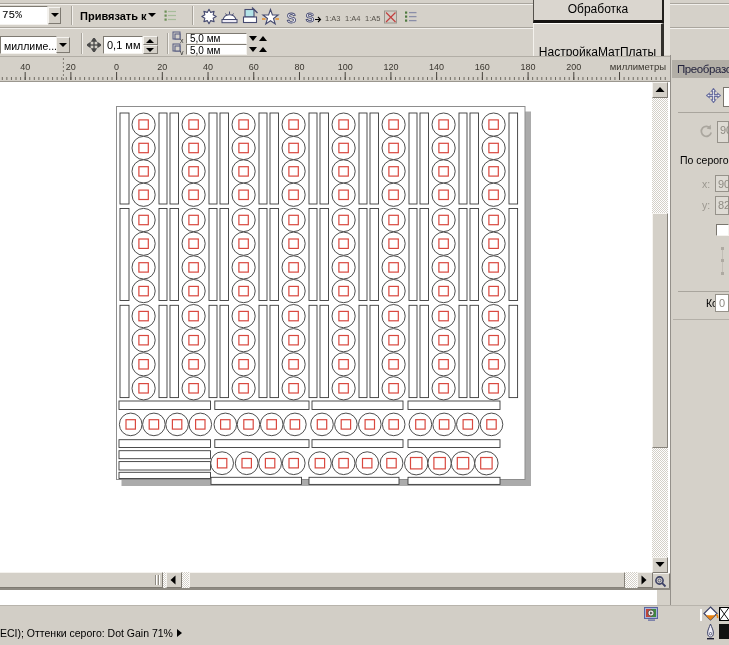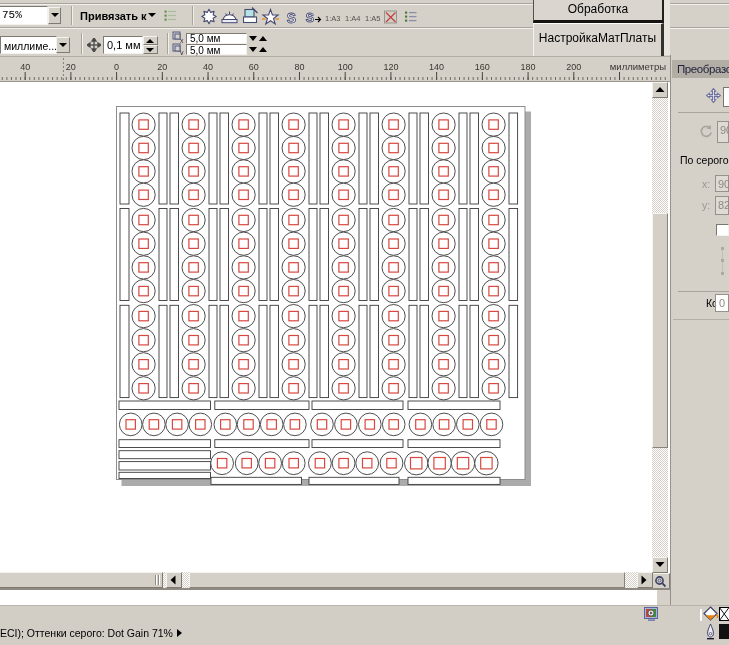--- a/index.html
+++ b/index.html
@@ -109,21 +109,21 @@
 <div class="a sunken" style="left:186px;top:44.3px;width:61px;height:11px;"></div>
 <div class="a tx" style="left:190px;top:44.8px;font-size:10px;color:#000;">5,0 мм</div>
 <div class="a" style="left:249px;top:47.3px;width:0;height:0;border-left:4px solid transparent;border-right:4px solid transparent;border-top:5px solid #000;"></div>
 <div class="a" style="left:259px;top:47.3px;width:0;height:0;border-left:4px solid transparent;border-right:4px solid transparent;border-bottom:5px solid #000;"></div>
 <div class="a" style="left:663px;top:0;width:7px;height:55px;background:#e8e5df;"></div>
 <div class="a" style="left:533px;top:0;width:128px;height:18px;background:#dad6cf;
  border-left:1px solid #55524c;border-right:2px solid #23211e;border-bottom:3px solid #161412;
  text-align:center;font-size:12px;color:#000;padding-top:2px;">Обработка</div>
 <div class="a" style="left:533px;top:23px;width:127px;height:27px;background:#dad6cf;
  border-top:1px solid #fffefb;border-left:1px solid #f4f2ed;border-right:3px solid #33312d;border-bottom:3px solid #33312d;
- text-align:center;font-size:12px;color:#000;padding-top:7px;">НастройкаМатПлаты</div>
+ text-align:center;font-size:12px;color:#000;padding-top:21px;">НастройкаМатПлаты</div>
 <div class="a" style="left:0;top:56px;width:670px;height:1px;background:#b2aea6;"></div>
 <div class="a" style="left:0;top:57px;width:670px;height:25px;background:#d4d0c8;"></div>
 <svg class="a" style="left:0;top:57px;" width="670" height="25" viewBox="0 0 670 25">
     <line x1="2.30" y1="20" x2="2.30" y2="23" stroke="#6e6a62" stroke-width="1"></line>
 <line x1="6.87" y1="20" x2="6.87" y2="23" stroke="#6e6a62" stroke-width="1"></line>
 <line x1="11.44" y1="20" x2="11.44" y2="23" stroke="#6e6a62" stroke-width="1"></line>
 <line x1="16.02" y1="20" x2="16.02" y2="23" stroke="#6e6a62" stroke-width="1"></line>
 <line x1="20.59" y1="20" x2="20.59" y2="23" stroke="#6e6a62" stroke-width="1"></line>
 <line x1="25.16" y1="20" x2="25.16" y2="23" stroke="#6e6a62" stroke-width="1"></line>
 <line x1="29.73" y1="20" x2="29.73" y2="23" stroke="#6e6a62" stroke-width="1"></line>

